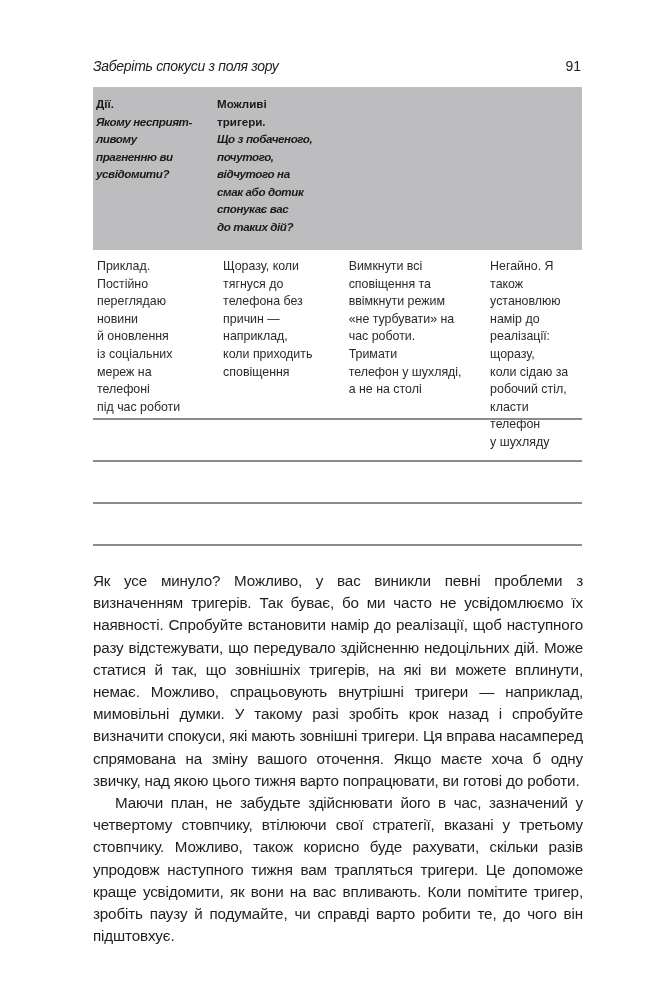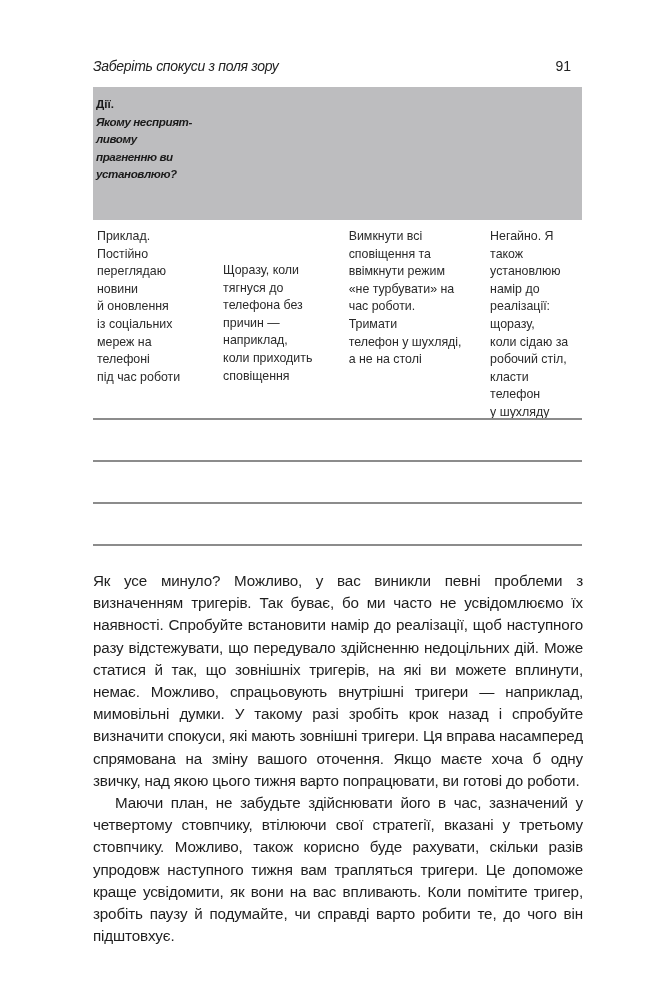--- a/index.html
+++ b/index.html
@@ -18,33 +18,33 @@
     left: 93px; top: 58px;
     font-family: "Liberation Sans", sans-serif;
     font-style: italic;
     font-size: 14px;
     letter-spacing: -0.3px;
     color: #222;
     text-align: right;
   }
   .page-number {
     position: absolute;
-    right: 96px; top: 58px;
+    right: 86px; top: 58px;
     font-size: 14px;
     color: #222;
   }
   .table {
     position: absolute;
     left: 93px; top: 87px;
     width: 489px;
   }
   .thead {
     display: flex;
     background: #bdbdbf;
-    height: 133px;
+    height: 163px;
     padding-top: 8px;
   }
   .tbody {
     display: flex;
     padding-top: 8px;
     height: 168px;
     gap: 24px;
   }
   .col { font-size: 11.6px; line-height: 17.5px; }
   .c1 { width: 124px; padding-left: 3px; }
@@ -67,21 +67,21 @@
     letter-spacing: -0.4px;
   }
   .cell-text {
     display: block;
     font-size: 12.4px;
     line-height: 17.6px;
     color: #2a2a2a;
     white-space: pre-line;
   }
   .tbody .c1 { padding-left: 4px; }
-  .tbody .c2 { padding-left: 0px; margin-top: 34px; }
+  .tbody .c2 { padding-left: 0px; }
   .tbody .c3 { padding-left: 2px; }
   .write-lines {
     position: absolute;
     left: 93px; top: 418px;
     width: 489px;
   }
   .write-line {
     height: 2px;
     background: #8c8c8c;
     margin-bottom: 40px;
@@ -105,21 +105,31 @@
 <div class="running-head">Заберіть спокуси з поля зору</div>
 <div class="page-number">91</div>
 
 <div class="table">
   <div class="thead">
     <div class="col c1">
       <span class="head-bold">Дії.</span>
       <span class="head-italic">Якому несприят-
 ливому
 прагненню ви
-установлюю?</span>
+усвідомити?</span>
+    </div>
+    <div class="col c2">
+      <span class="head-bold">Можливі
+тригери.</span>
+      <span class="head-italic">Що з побаченого,
+почутого,
+відчутого на
+смак або дотик
+спонукає вас
+до таких дій?</span>
     </div>
     <div class="col c3">
     </div>
     <div class="col c4">
     </div>
   </div>
   <div class="tbody">
     <div class="col c1">
       <span class="cell-text">Приклад.
 Постійно

